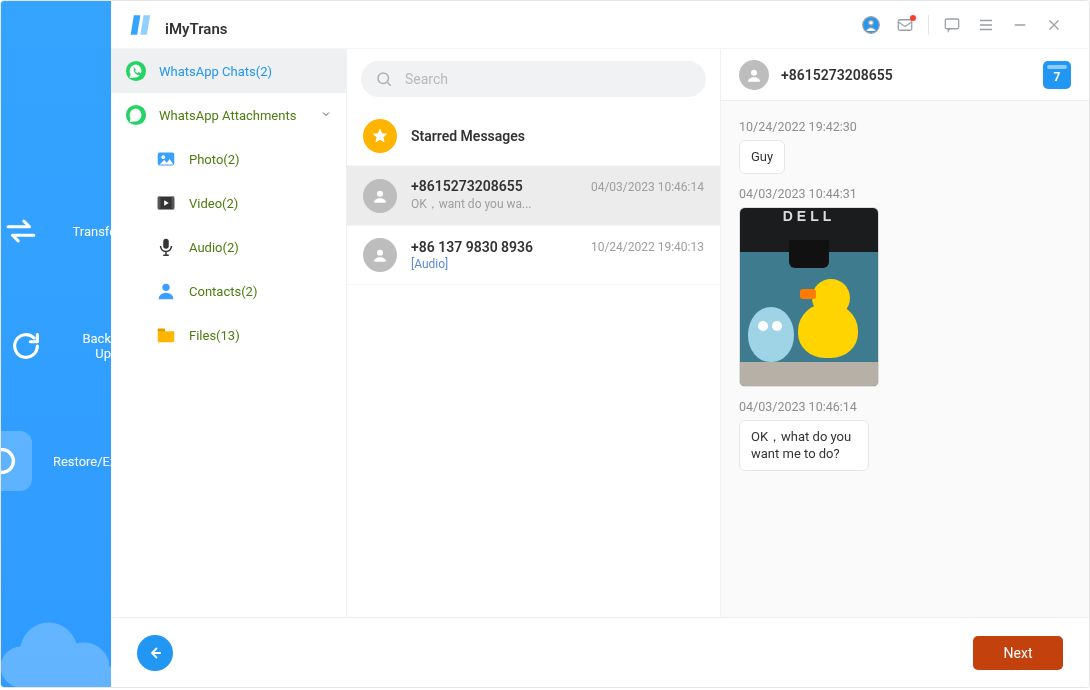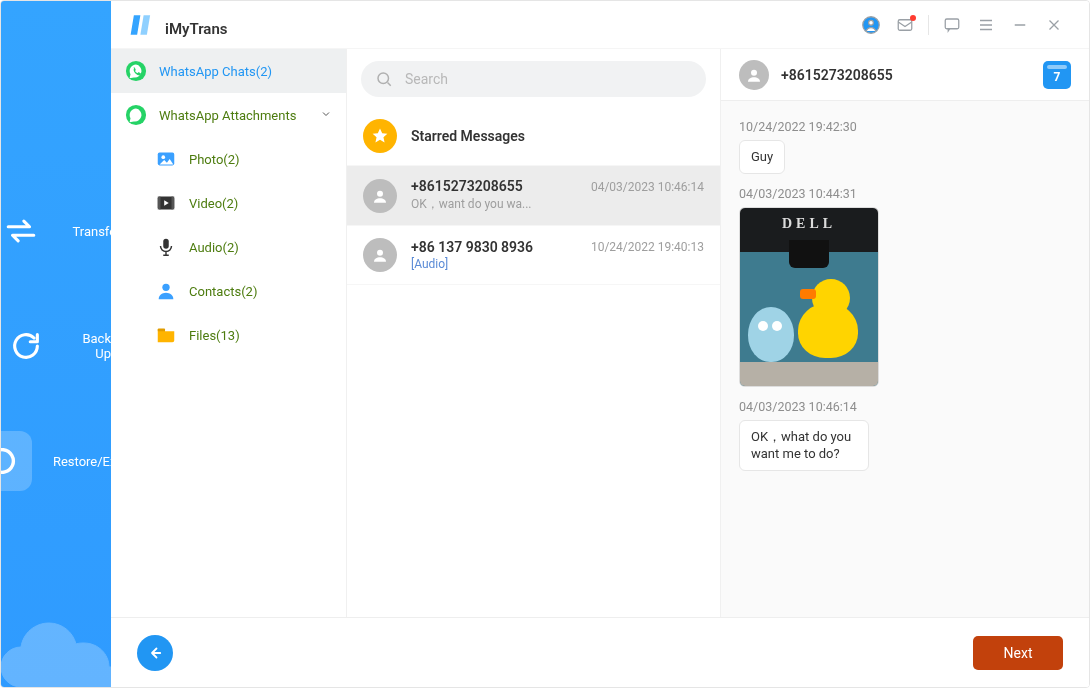--- a/index.html
+++ b/index.html
@@ -85,21 +85,21 @@
   .cal:before{content:"";position:absolute;top:4px;left:4px;right:4px;height:4px;background:rgba(255,255,255,0.5);border-radius:2px;}
   .msgs{flex:1;overflow:auto;padding:14px 18px;}
   .ts{font-size:12.5px;color:#8e8e8e;margin:4px 0 6px;}
   .bubble{display:inline-block;background:#fff;border:1px solid #e6e6e6;border-radius:6px;padding:7px 11px;font-size:13px;color:#333;max-width:220px;line-height:1.35;}
   .imgbubble{width:140px;height:180px;border-radius:6px;overflow:hidden;border:1px solid #ddd;background:linear-gradient(180deg,#1a1c1e 0%, #1a1c1e 25%, #3e7b8f 25%, #3e7b8f 100%);position:relative;}
   .duck{position:absolute;bottom:28px;left:58px;width:60px;height:55px;background:#ffd400;border-radius:50% 50% 45% 45%;}
   .duck:before{content:"";position:absolute;top:-24px;left:14px;width:38px;height:38px;background:#ffd400;border-radius:50%;}
   .duck:after{content:"";position:absolute;top:-14px;left:2px;width:16px;height:10px;background:#ff7b00;border-radius:3px;}
   .egg{position:absolute;bottom:24px;left:8px;width:46px;height:55px;background:#9fd3e6;border-radius:50% 50% 48% 48%;}
   .egg:before{content:"";position:absolute;top:14px;left:10px;width:10px;height:10px;background:#fff;border-radius:50%;box-shadow:14px 0 0 #fff;}
-  .dell{position:absolute;top:8px;left:0;right:0;text-align:center;font-family:Liberation Serif, serif;font-size:14px;letter-spacing:4px;color:#dcdcdc;font-weight:600;}
+  .dell{position:absolute;top:0;left:0;right:0;text-align:center;font-family:Liberation Sans, sans-serif;font-size:14px;letter-spacing:4px;color:#dcdcdc;font-weight:600;}
   .desk{position:absolute;left:0;right:0;bottom:0;height:24px;background:#b6b0a6;}
   .monstand{position:absolute;top:32px;left:50%;transform:translateX(-50%);width:40px;height:28px;background:#111;border-radius:0 0 6px 6px;}
 
   
   .footer{height:70px;border-top:1px solid #eee;display:flex;align-items:center;padding:0 26px;background:#fff;}
   .backbtn{width:36px;height:36px;border-radius:50%;background:#2196f3;display:flex;align-items:center;justify-content:center;}
   .backbtn svg{width:18px;height:18px;stroke:#fff;fill:none;stroke-width:2.4;}
   .nextbtn{margin-left:auto;min-width:90px;height:34px;background:#c2410c;color:#fff;border:none;border-radius:5px;font-size:14px;display:flex;align-items:center;justify-content:center;}
 
 </style>

